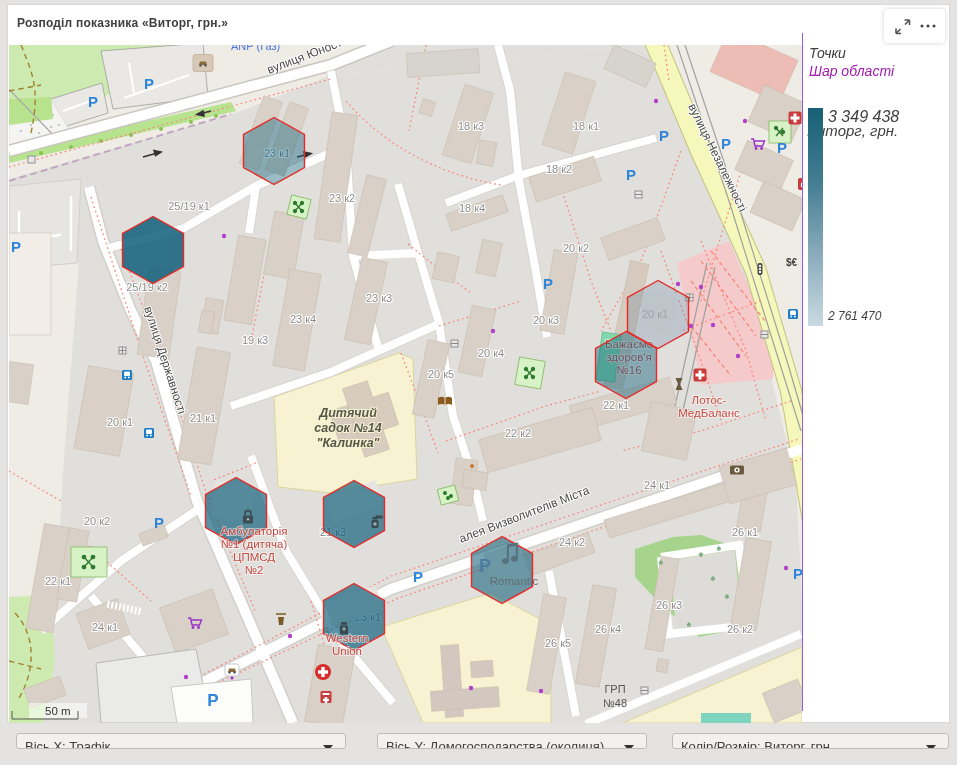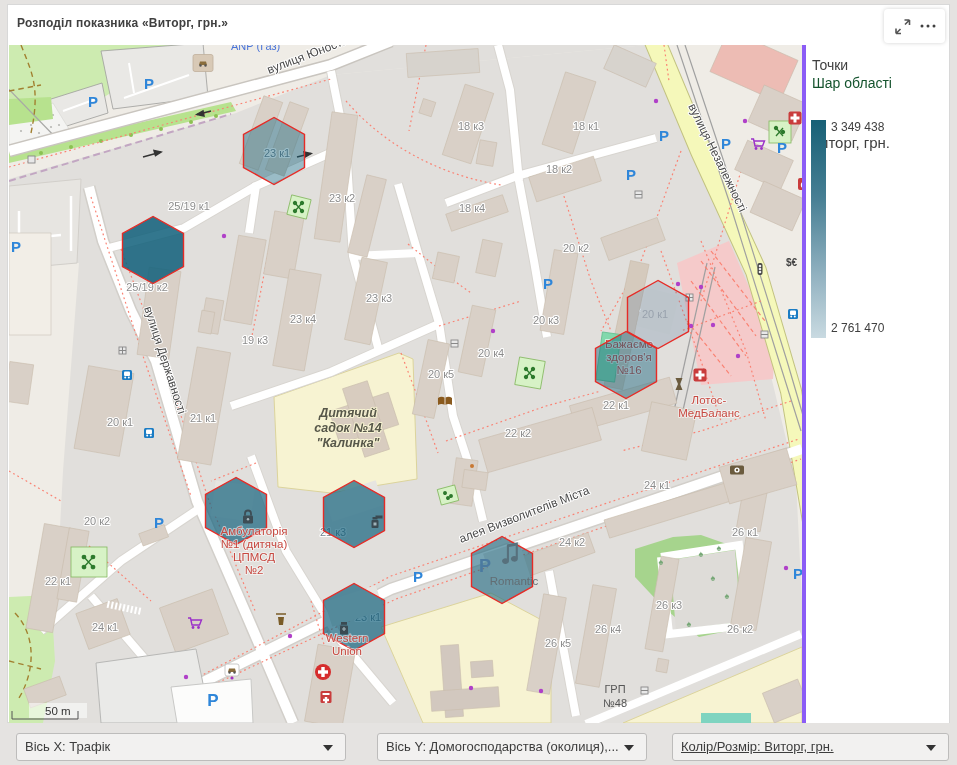--- a/index.html
+++ b/index.html
@@ -1,28 +1,28 @@
 <!DOCTYPE html>
 <html><head>
 <meta charset="utf-8">
 <style>
 html,body{margin:0;padding:0;width:957px;height:765px;background:#e5e3e1;overflow:hidden;}
 *{box-sizing:border-box;font-family:"Liberation Sans",sans-serif;}
 .card{position:absolute;left:7px;top:4px;width:943px;height:719px;background:#fff;border:1px solid #d8d8d8;}
 .title{position:absolute;left:9px;top:11px;font-size:12px;font-weight:bold;color:#404040;letter-spacing:0.2px;}
 .btns{position:absolute;left:876px;top:4px;width:61px;height:34px;background:#fff;border-radius:4px;box-shadow:0 0 4px rgba(0,0,0,0.18);}
 .mapwrap{position:absolute;left:1px;top:40px;width:793px;height:678px;overflow:hidden;}
-.legend{position:absolute;left:794px;top:40px;width:147px;height:678px;background:#fff;border-left:4px solid #8b5cf6;font-size:14px;color:#404040;}
+.legend{position:absolute;left:794px;top:28px;width:147px;height:678px;background:#fff;border-left:1px solid #8b5cf6;font-size:14px;color:#404040;font-style:italic;}
 .legend .l1{position:absolute;left:6px;top:12px;}
-.legend .l2{position:absolute;left:6px;top:30px;color:#14532d;}
+.legend .l2{position:absolute;left:6px;top:30px;color:#a21caf;}
 .legend .l3{position:absolute;left:4px;top:57px;font-size:15px;margin-top:32px;}
 .lbar{position:absolute;left:5px;top:75px;width:15px;height:218px;background:linear-gradient(#176076,#467e93 35%,#8fb0bf 70%,#c9dae1);}
-.lv1{position:absolute;left:25px;top:75px;font-size:12px;}
+.lv1{position:absolute;left:25px;top:75px;font-size:16px;}
 .lv2{position:absolute;left:25px;top:276px;font-size:12px;}
-.dd{position:absolute;top:733px;height:28px;background:#f2f1f0;border:1px solid #bdbcbb;border-radius:3px;font-size:13px;color:#3d3d3d;line-height:26px;padding-left:8px;white-space:nowrap;overflow:hidden;}
+.dd{position:absolute;top:733px;height:16px;background:#f2f1f0;border:1px solid #bdbcbb;border-radius:3px;font-size:13px;color:#3d3d3d;line-height:26px;padding-left:8px;white-space:nowrap;overflow:hidden;}
 .dd .car{position:absolute;right:12px;top:11px;width:0;height:0;border-left:5px solid transparent;border-right:5px solid transparent;border-top:6px solid #333;}
 </style>
 </head>
 <body>
 <div class="card">
   <div class="title">Розподіл показника «Виторг, грн.»</div>
   <div class="mapwrap" id="map"><svg width="793" height="678" viewBox="8 44 793 678" font-family="Liberation Sans,sans-serif">
 <rect x="8" y="44" width="793" height="678" fill="#efece6"></rect>
 
 <polygon points="8,178 235,112 330,74 645,44 745,270 795,480 801,600 801,722 8,722" fill="#e1dfdc"></polygon>

